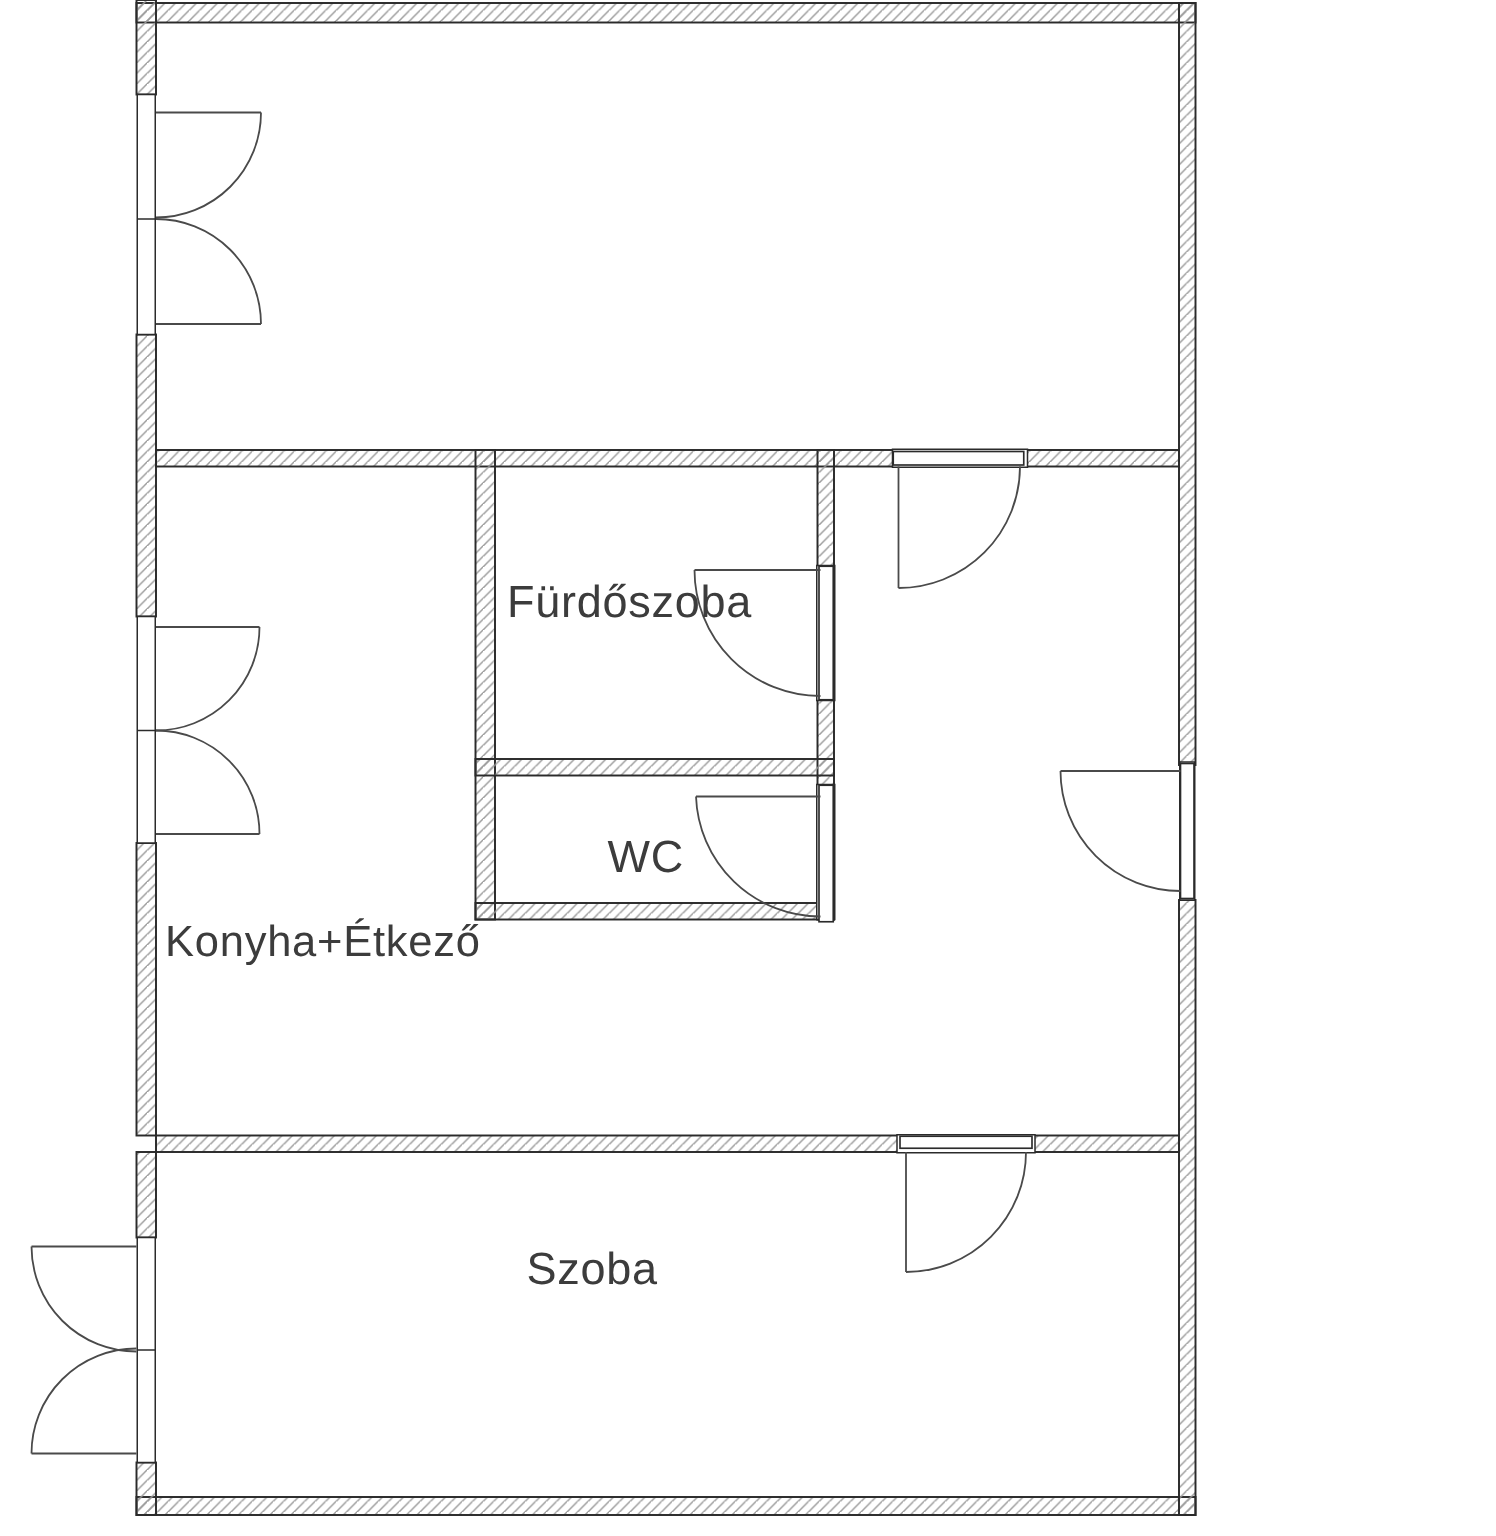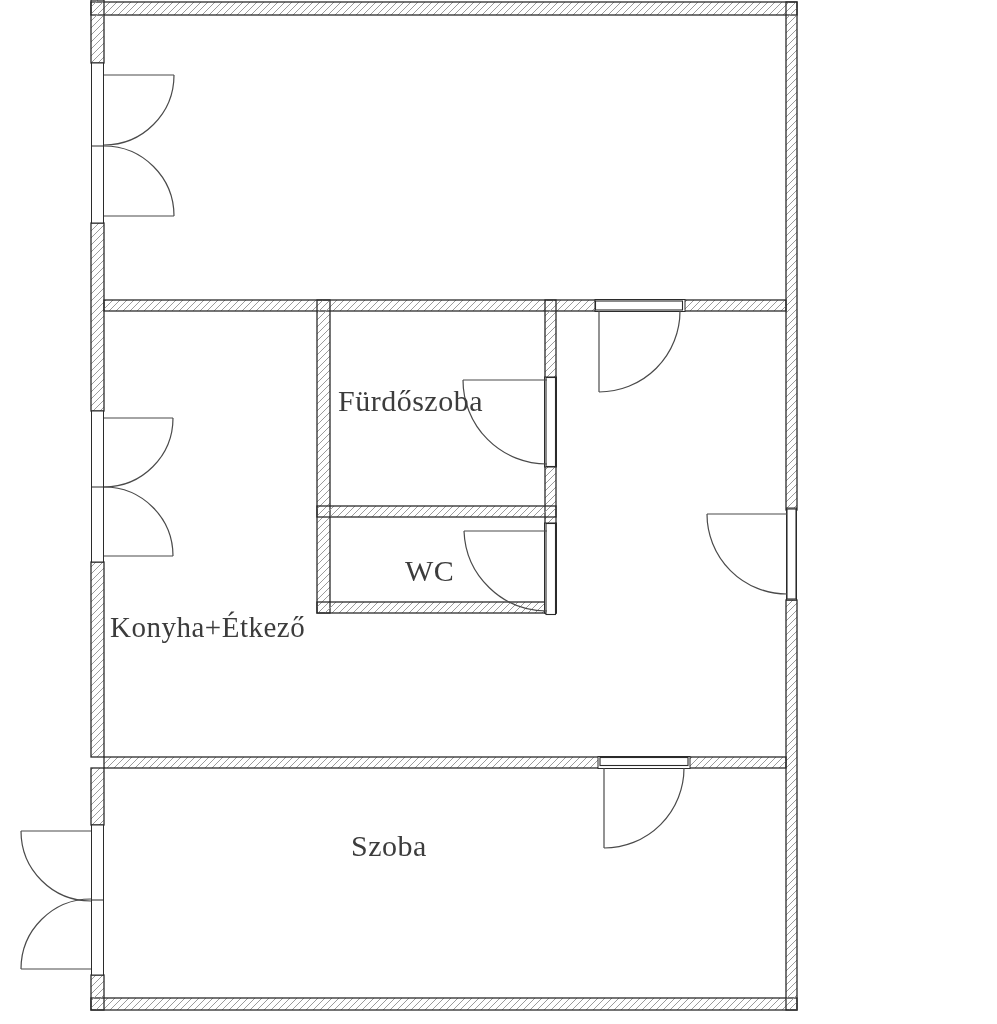--- a/index.html
+++ b/index.html
@@ -4,21 +4,21 @@
 <style>
   :root{
     --wall_outline:#2b2b2b;
     --hatch:#9b9b9b;
     --door_line:#4a4a4a;
     --label:#3c3c3c;
     --background:#ffffff;
   }
   html,body{margin:0;padding:0;background:var(--background);}
   .stage{position:relative;width:812px;height:1024px;background:var(--background);overflow:hidden;
-         font-family:Liberation Serif, serif;}
+         font-family:Liberation Sans, sans-serif;}
   svg{position:absolute;left:0;top:0;}
   .wall{fill:url(#hatch);stroke:var(--wall_outline);stroke-width:1.3;}
   .opening{fill:var(--background);stroke:var(--wall_outline);stroke-width:1;}
   .leaf{fill:var(--background);stroke:var(--wall_outline);stroke-width:1.1;}
   .swing{fill:none;stroke:var(--door_line);stroke-width:1.2;}
   .tick{stroke:var(--wall_outline);stroke-width:1;}
   .room-label{fill:var(--label);font-size:30px;letter-spacing:0.5px;}
   .room-label.small{font-size:29px;}
 </style>
 </head>

